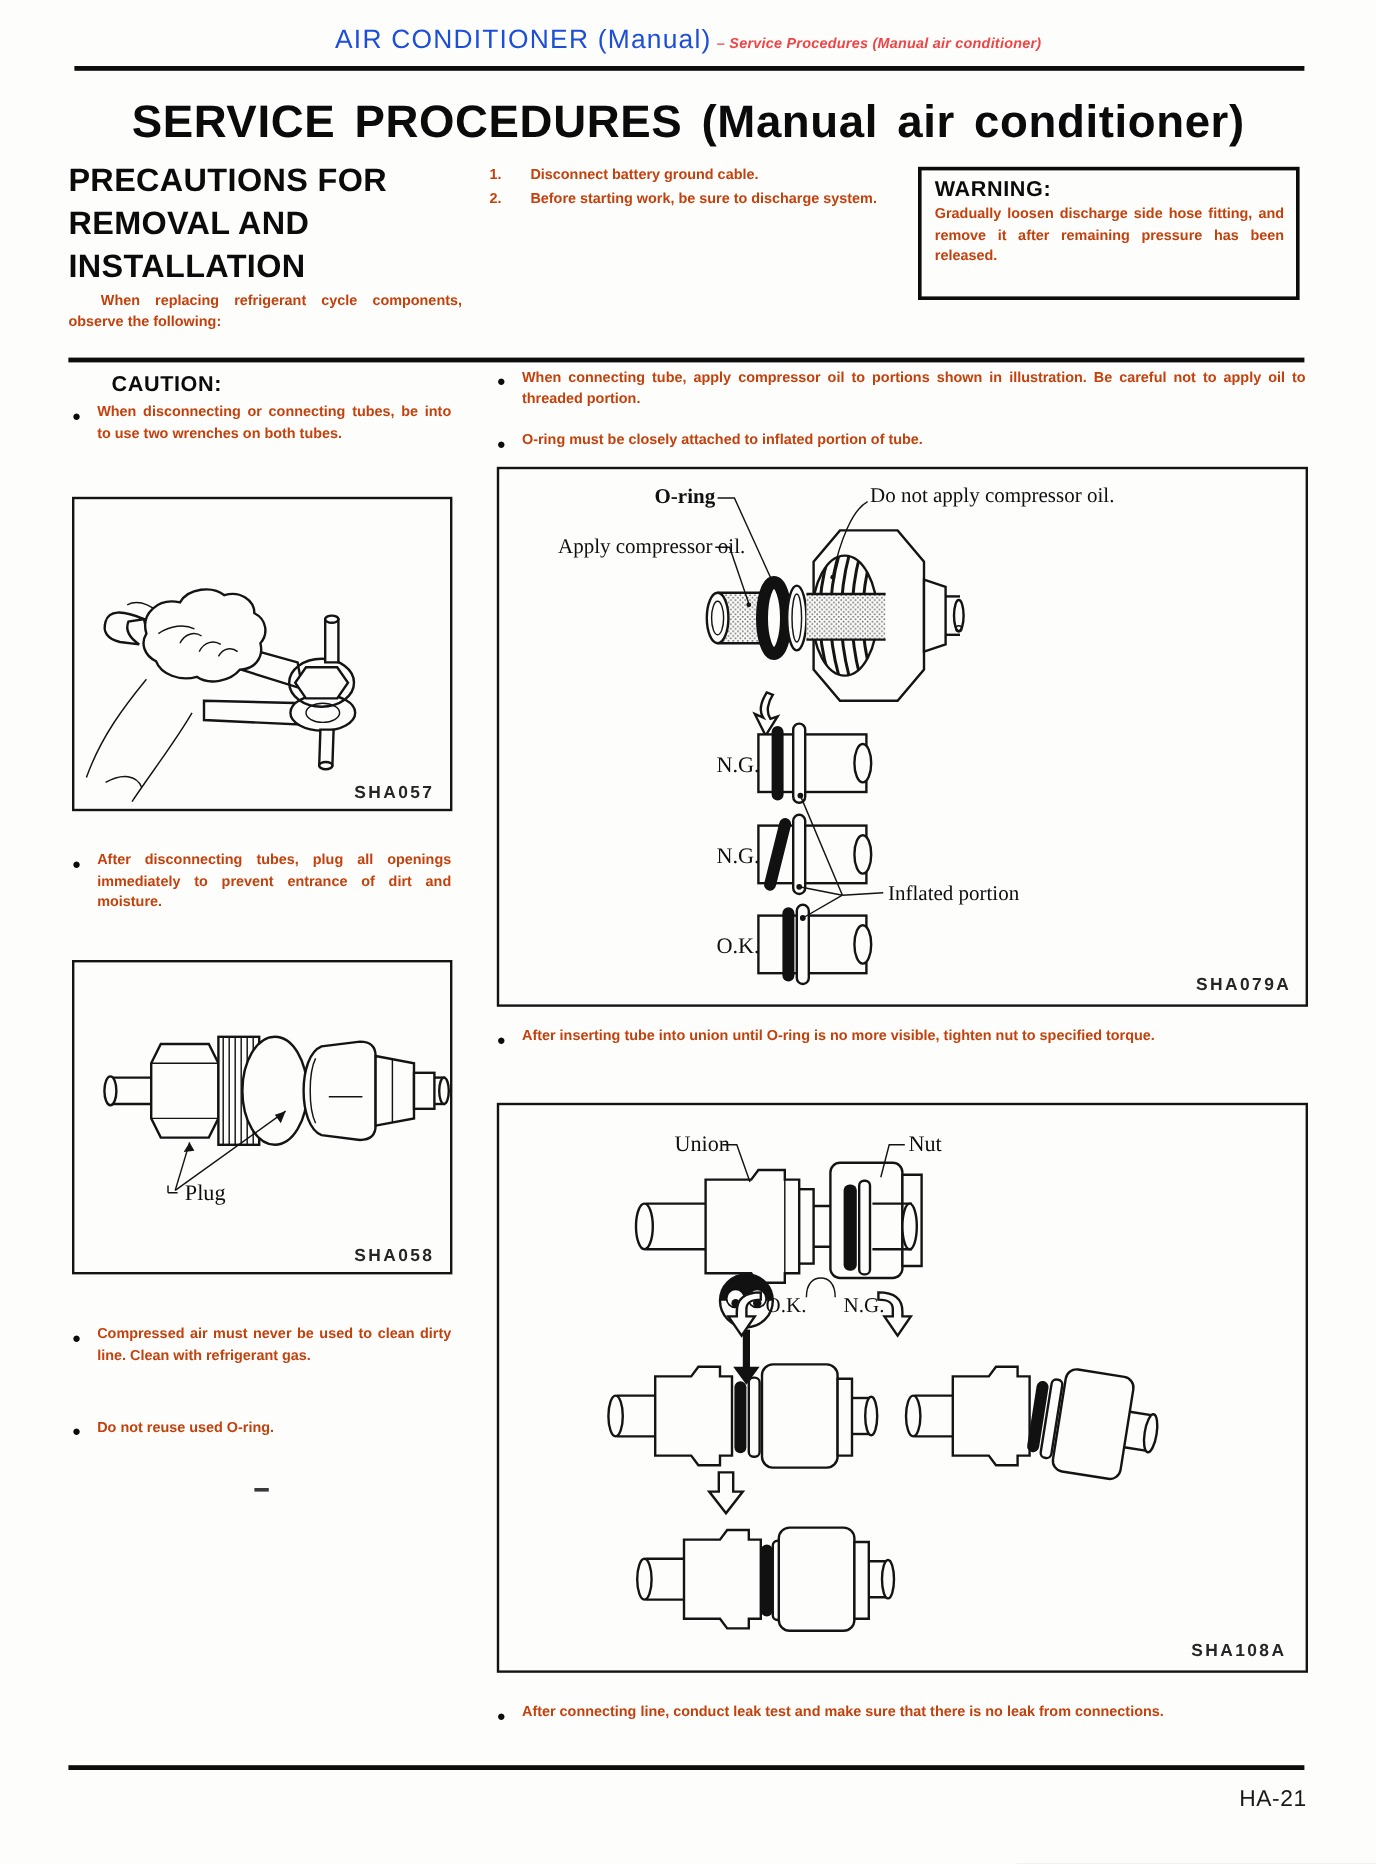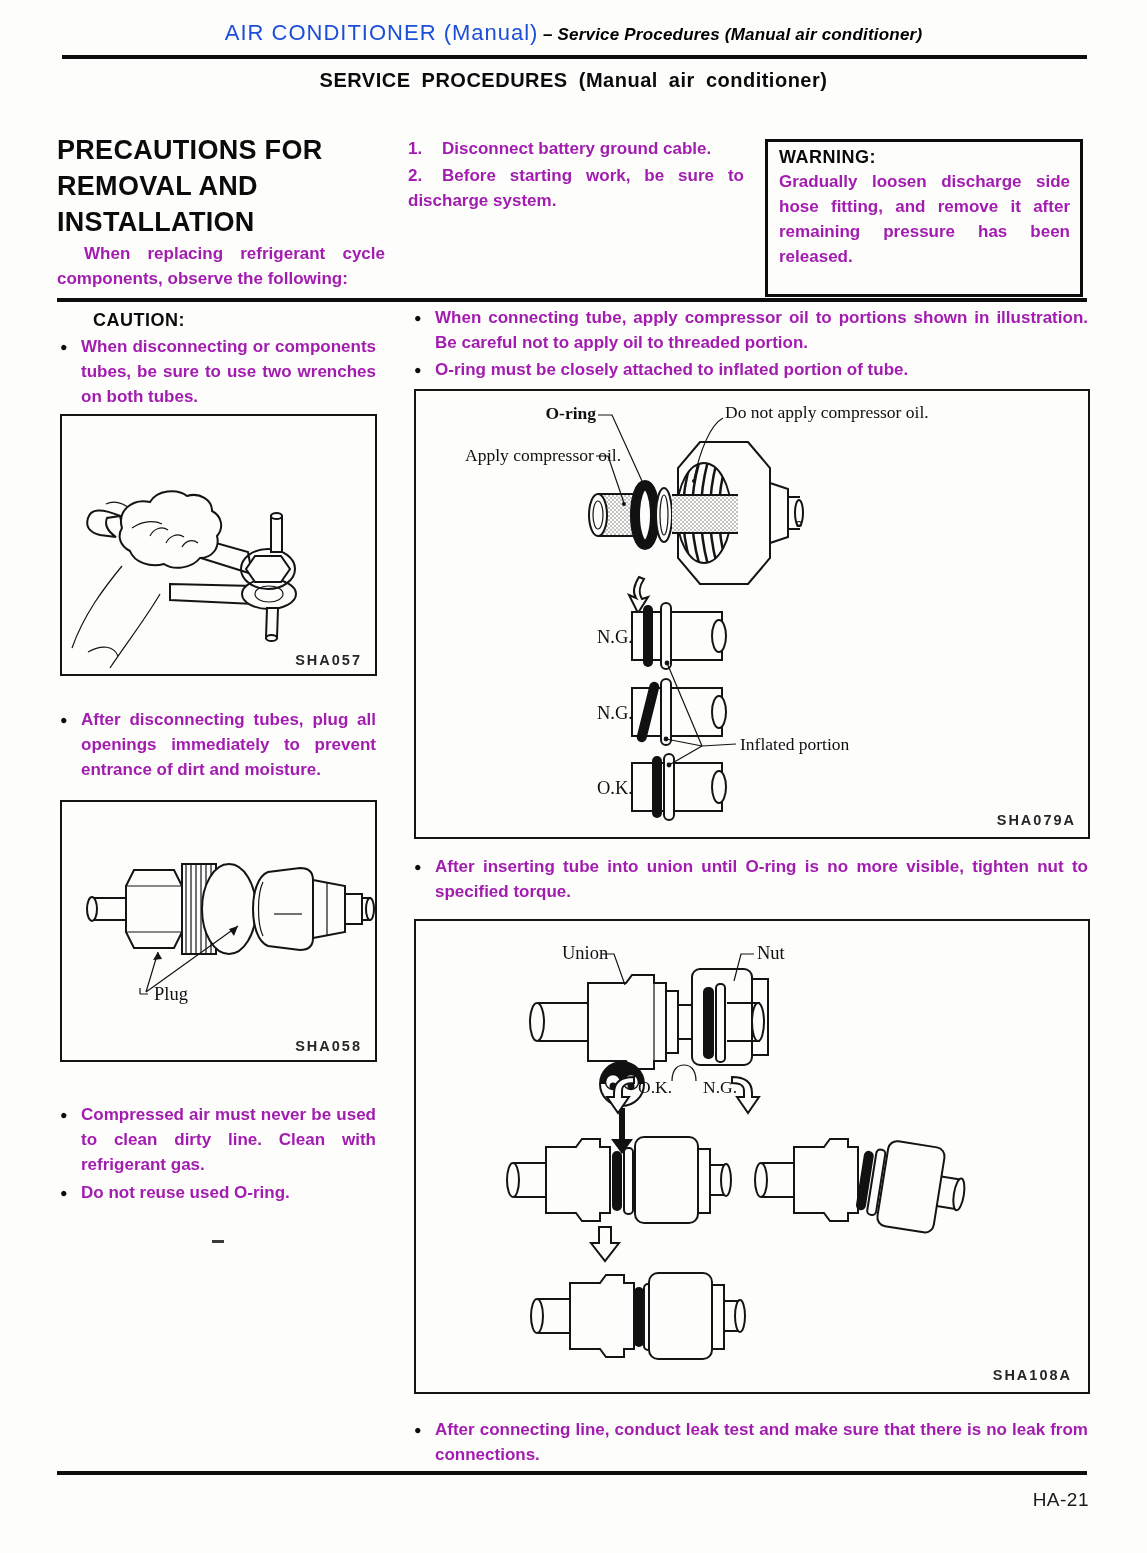--- a/index.html
+++ b/index.html
@@ -5,24 +5,24 @@
   html,body{margin:0;padding:0;background:#e8e8e8;}
   .page{
     position:relative;width:1147px;height:1553px;margin:0 auto;
     background:#fdfdfc;color:#0b0b0b;overflow:hidden;
     font-family:"Liberation Sans",sans-serif;
   }
   .abs{position:absolute;}
   .hr{position:absolute;background:#0d0d0d;height:4px;}
   .running-head{top:20px;left:0;width:100%;text-align:center;white-space:nowrap;}
   .rh-main{font-size:22px;letter-spacing:1px;color:#1d4ed8;}
-  .rh-sub{font-size:17px;font-style:italic;font-weight:bold;letter-spacing:.2px;color:#000000;}
-  .page-title{top:69px;left:0;width:100%;text-align:center;font-size:20px;font-weight:bold;letter-spacing:.5px;word-spacing:5px;}
+  .rh-sub{font-size:12px;font-style:italic;font-weight:bold;letter-spacing:.2px;color:#ef4444;}
+  .page-title{top:81px;left:0;width:100%;text-align:center;font-size:38px;font-weight:bold;letter-spacing:.5px;word-spacing:5px;}
   .prec-heading{left:57px;top:133px;width:305px;font-size:27px;font-weight:bold;line-height:1.33;letter-spacing:.3px;}
-  .body-txt{font-size:17px;font-weight:bold;line-height:1.47;text-align:justify;color:#a21caf;}
+  .body-txt{font-size:12px;font-weight:bold;line-height:1.47;text-align:justify;color:#c2410c;}
   .prec-intro{left:57px;top:242px;width:328px;text-indent:27px;}
   .steps{left:408px;top:137px;width:336px;}
   .step{margin-bottom:2px;}
   .step-num{display:inline-block;width:34px;}
   .warning-box{left:765px;top:139px;width:318px;box-sizing:border-box;border:3px solid #0c0c0c;padding:5px 10px 24px 11px;background:#fdfdfc;}
   .box-label{font-size:18px;font-weight:bold;letter-spacing:.5px;margin-bottom:2px;}
   .caution-label{left:57px;top:310px;font-size:18px;font-weight:bold;letter-spacing:.5px;margin-left:36px;}
   .bullet-row{position:absolute;display:flex;align-items:flex-start;}
   .dot{flex:none;width:21px;font-size:12.5px;padding-top:3px;line-height:1.45;}
   .fig{position:absolute;border:2px solid #141414;background:#fdfdfc;}
@@ -61,21 +61,21 @@
     <div class="box-label">WARNING:</div>
     <div class="body-txt">Gradually loosen discharge side hose fitting, and remove it after remaining pressure has been released.</div>
   </div>
 
   <div class="hr" style="top:298px;left:57px;width:1030px;"></div>
 
   <div class="abs caution-label">CAUTION:</div>
 
   <div class="bullet-row" style="left:60px;top:335px;width:316px;">
     <span class="dot">●</span>
-    <div class="body-txt" style="width:295px;">When disconnecting or components tubes, be sure to use two wrenches on both tubes.</div>
+    <div class="body-txt" style="width:295px;">When disconnecting or connecting tubes, be into to use two wrenches on both tubes.</div>
   </div>
   <div class="bullet-row" style="left:60px;top:708px;width:316px;">
     <span class="dot">●</span>
     <div class="body-txt" style="width:295px;">After disconnecting tubes, plug all openings immediately to prevent entrance of dirt and moisture.</div>
   </div>
   <div class="bullet-row" style="left:60px;top:1103px;width:316px;">
     <span class="dot">●</span>
     <div class="body-txt" style="width:295px;">Compressed air must never be used to clean dirty line. Clean with refrigerant gas.</div>
   </div>
   <div class="bullet-row" style="left:60px;top:1181px;width:316px;">

